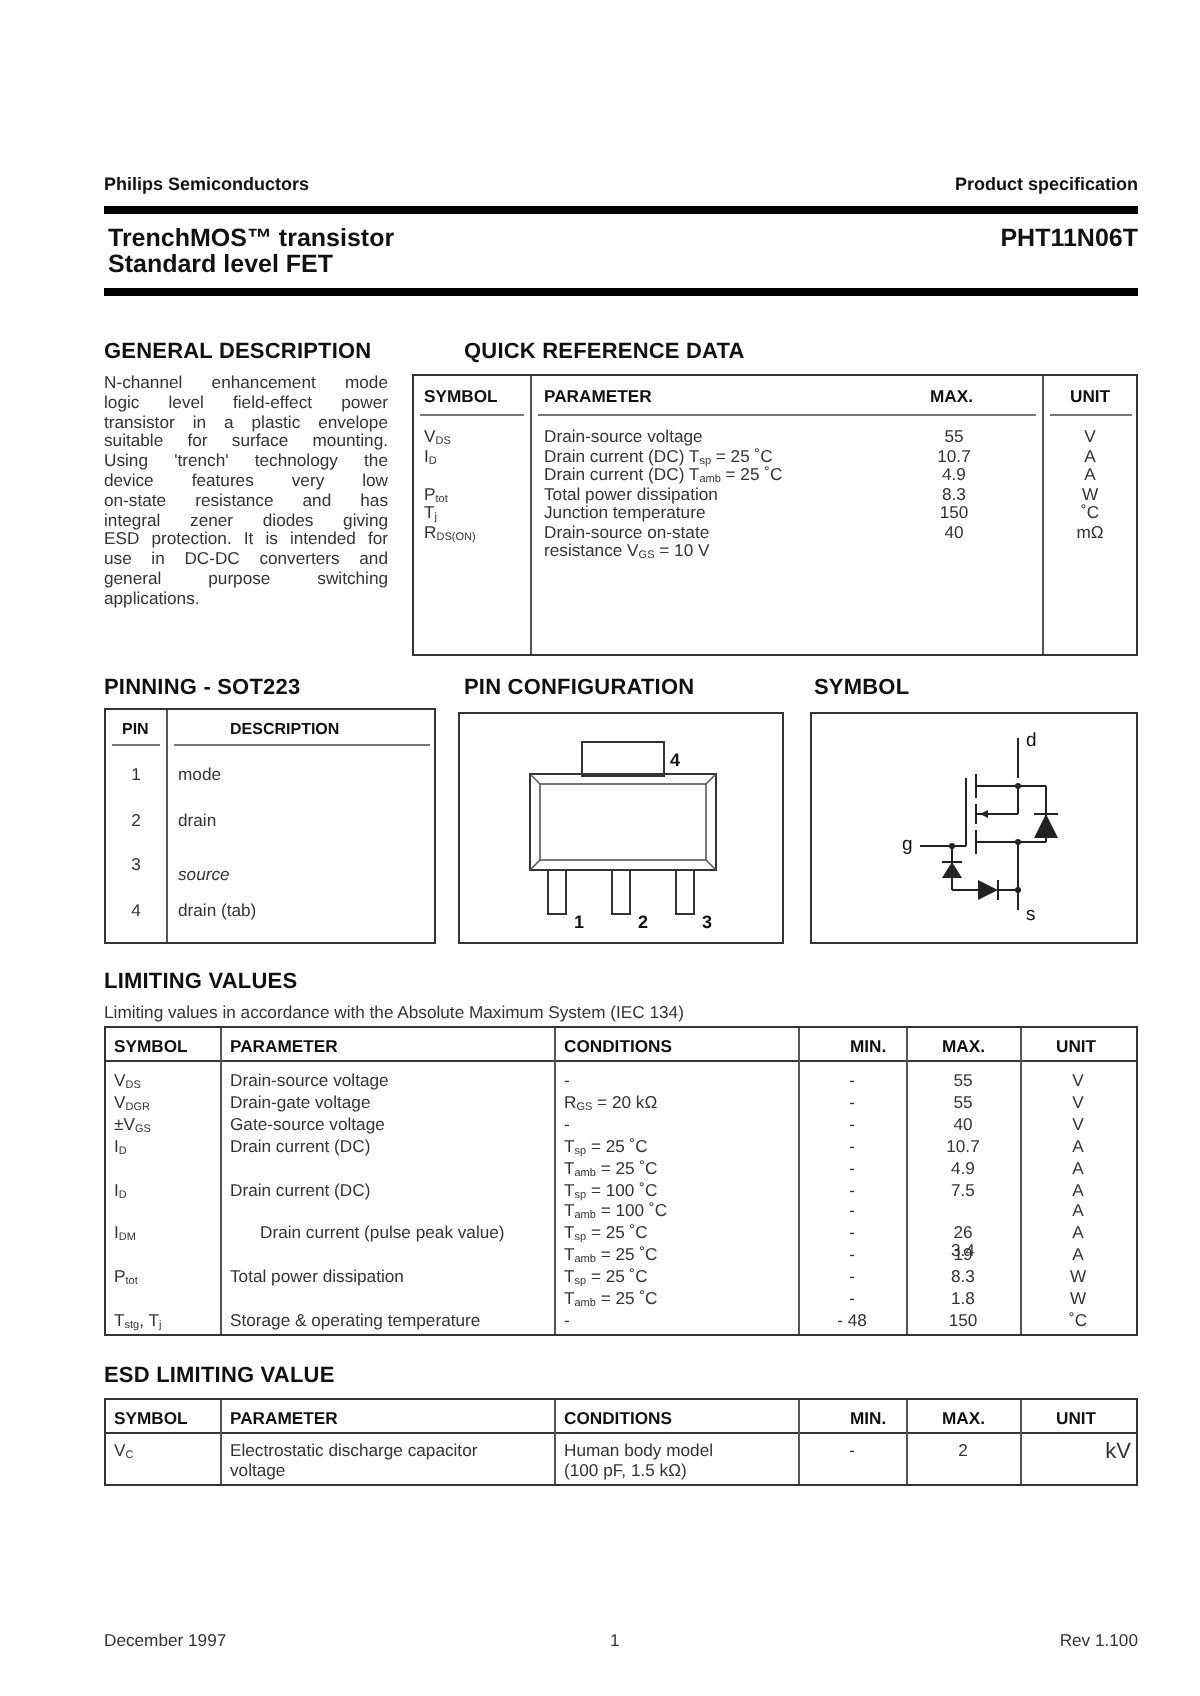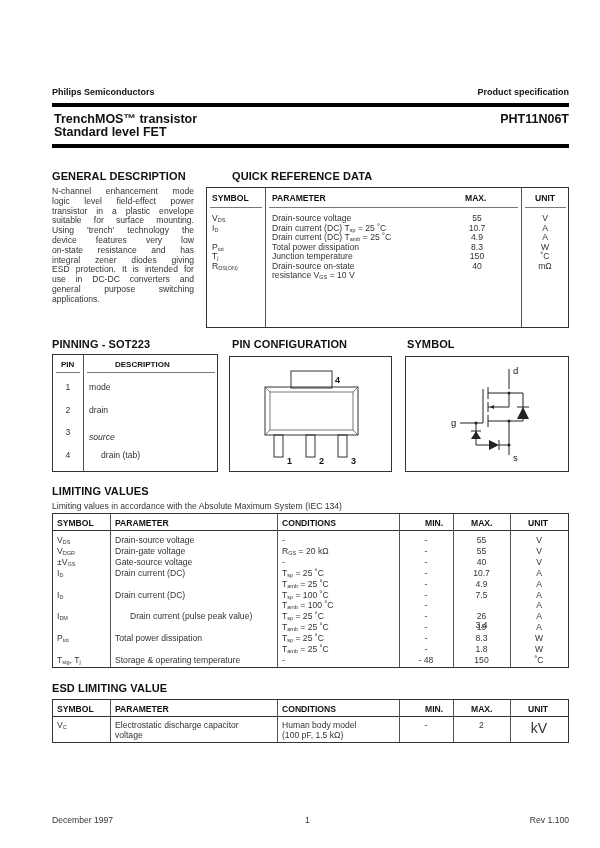--- a/index.html
+++ b/index.html
@@ -95,21 +95,21 @@
   <div class="abs" style="left:8px;top:5px;font-size:8px;font-weight:bold;">PIN</div>
   <div class="abs" style="left:62px;top:5px;font-size:8px;font-weight:bold;">DESCRIPTION</div>
   <div id="pin-rows">
       <div class="abs" style="left: 0px; width: 30px; text-align: center; top: 27px; font-size: 8.6px; color: rgb(51, 51, 51);">1</div>
       <div class="abs" style="left: 36px; top: 27px; font-size: 8.6px; color: rgb(51, 51, 51);">mode</div>
       <div class="abs" style="left: 0px; width: 30px; text-align: center; top: 49.5px; font-size: 8.6px; color: rgb(51, 51, 51);">2</div>
       <div class="abs" style="left: 36px; top: 49.5px; font-size: 8.6px; color: rgb(51, 51, 51);">drain</div>
       <div class="abs" style="left: 0px; width: 30px; text-align: center; top: 72px; font-size: 8.6px; color: rgb(51, 51, 51);">3</div>
       <div class="abs" style="left: 36px; top: 77px; font-size: 8.6px; color: rgb(51, 51, 51); font-style: italic;">source</div>
       <div class="abs" style="left: 0px; width: 30px; text-align: center; top: 94.5px; font-size: 8.6px; color: rgb(51, 51, 51);">4</div>
-      <div class="abs" style="left: 36px; top: 94.5px; font-size: 8.6px; color: rgb(51, 51, 51); margin-left: 12px;">drain (tab)</div>
+      <div class="abs" style="left: 36px; top: 94.5px; font-size: 8.6px; color: rgb(51, 51, 51);">drain (tab)</div>
     </div>
 </div>
 
 <div class="abs sec" style="left:232px;top:338px;">PIN CONFIGURATION</div>
 <div class="box" style="left:229px;top:356px;width:163px;height:116px;">
   <svg width="161" height="114" style="position:absolute;left:0;top:0;">
     <rect x="61" y="14" width="41" height="17" fill="none" stroke="#333" stroke-width="1"></rect>
     <rect x="35" y="30" width="93" height="48" fill="none" stroke="#333" stroke-width="1"></rect>
     <rect x="40" y="35" width="83" height="38" fill="none" stroke="#555" stroke-width="0.8"></rect>
     <line x1="35" y1="30" x2="40" y2="35" stroke="#555" stroke-width="0.8"></line>
@@ -280,18 +280,18 @@
   <div class="abs" style="left:62px;top:20px;font-size:8.6px;color:#333;line-height:10px;">
       <div>Electrostatic discharge capacitor</div>
       <div>voltage</div>
     </div>
   <div class="abs" style="left:229px;top:20px;font-size:8.6px;color:#333;line-height:10px;">
       <div>Human body  model</div>
       <div>(100 pF, 1.5 kΩ)</div>
     </div>
   <div class="abs c" style="left:346px;width:54px;top:20px;font-size:8.6px;color:#333;">-</div>
   <div class="abs c" style="left:400px;width:57px;top:20px;font-size:8.6px;color:#333;">2</div>
-  <div class="abs c" style="left:457px;width:58px;top:20px;font-size:14px;color:#333;">kV</div>
+  <div class="abs c" style="left:457px;width:58px;top:20px;font-size:11px;color:#333;padding-left:20px;">kV</div>
 </div>
 
 <div class="abs footer" style="left:52px;top:815px;">December 1997</div>
 <div class="abs footer" style="left:305px;top:815px;">1</div>
 <div class="abs footer" style="right:31px;top:815px;">Rev 1.100</div>
 
 </body></html>

